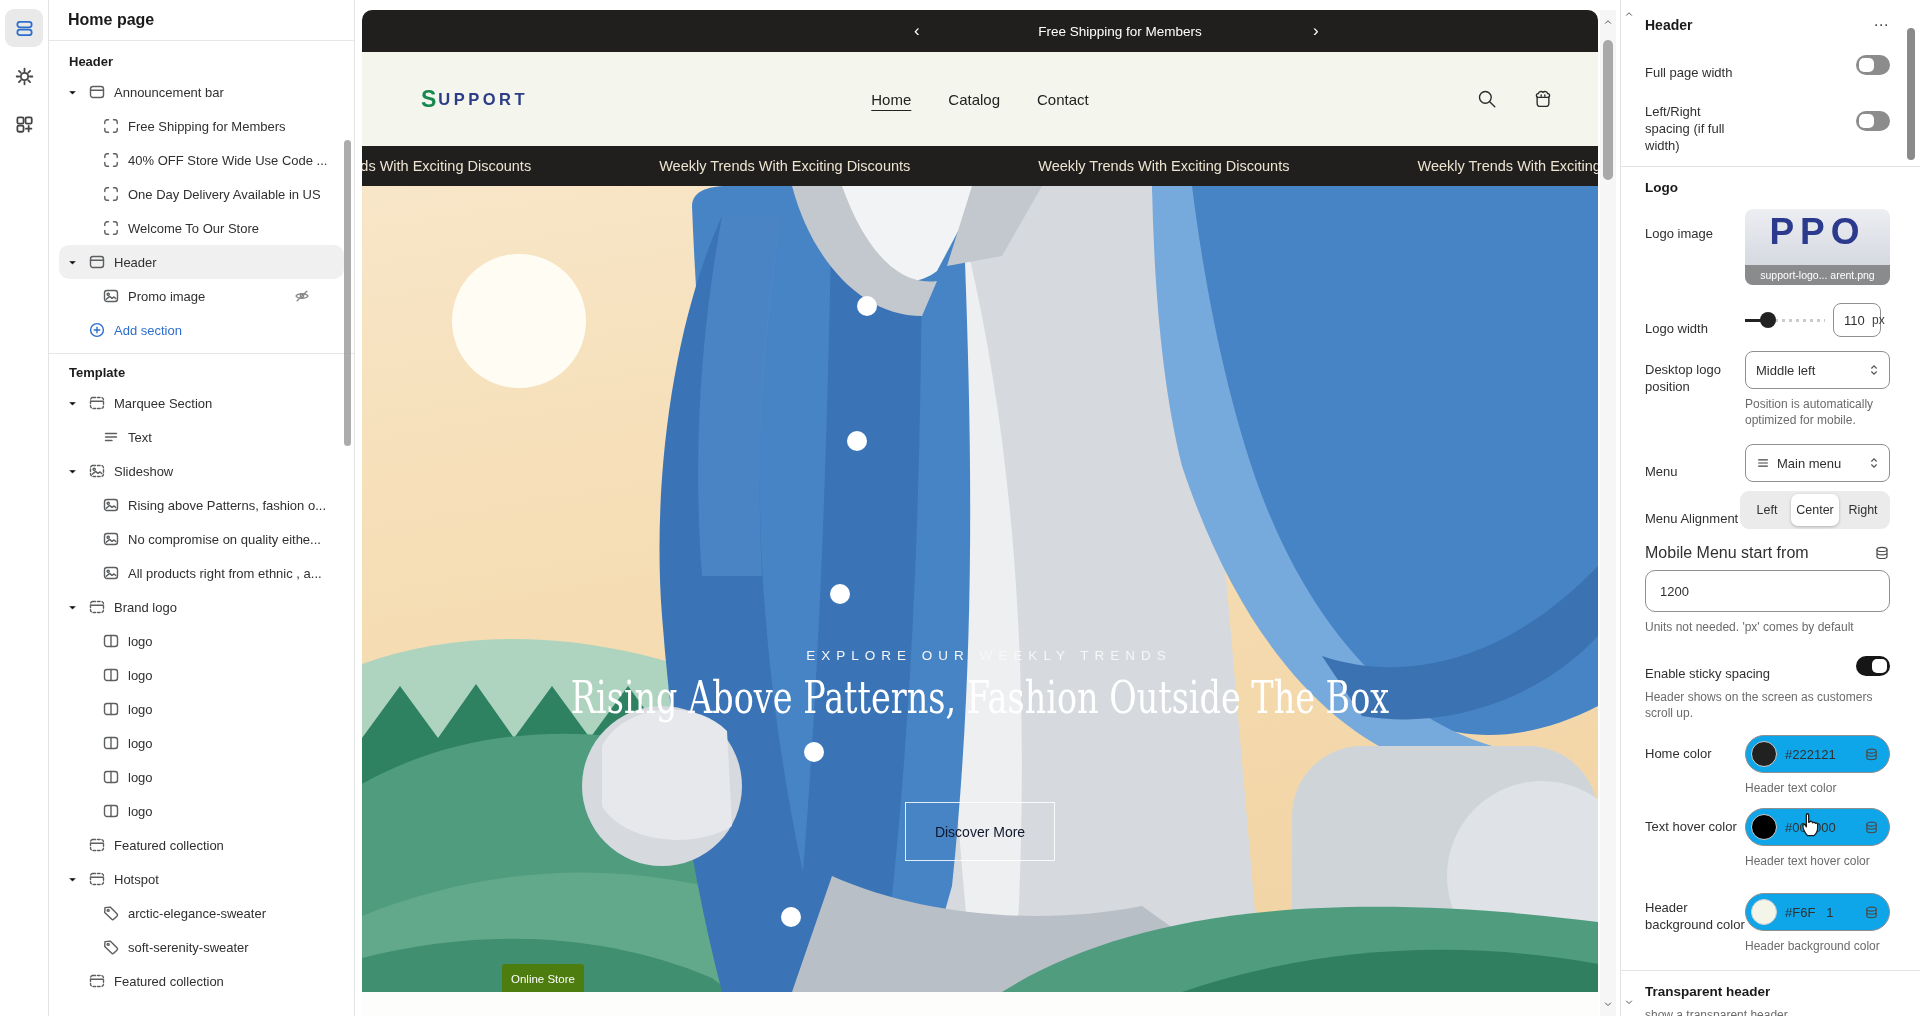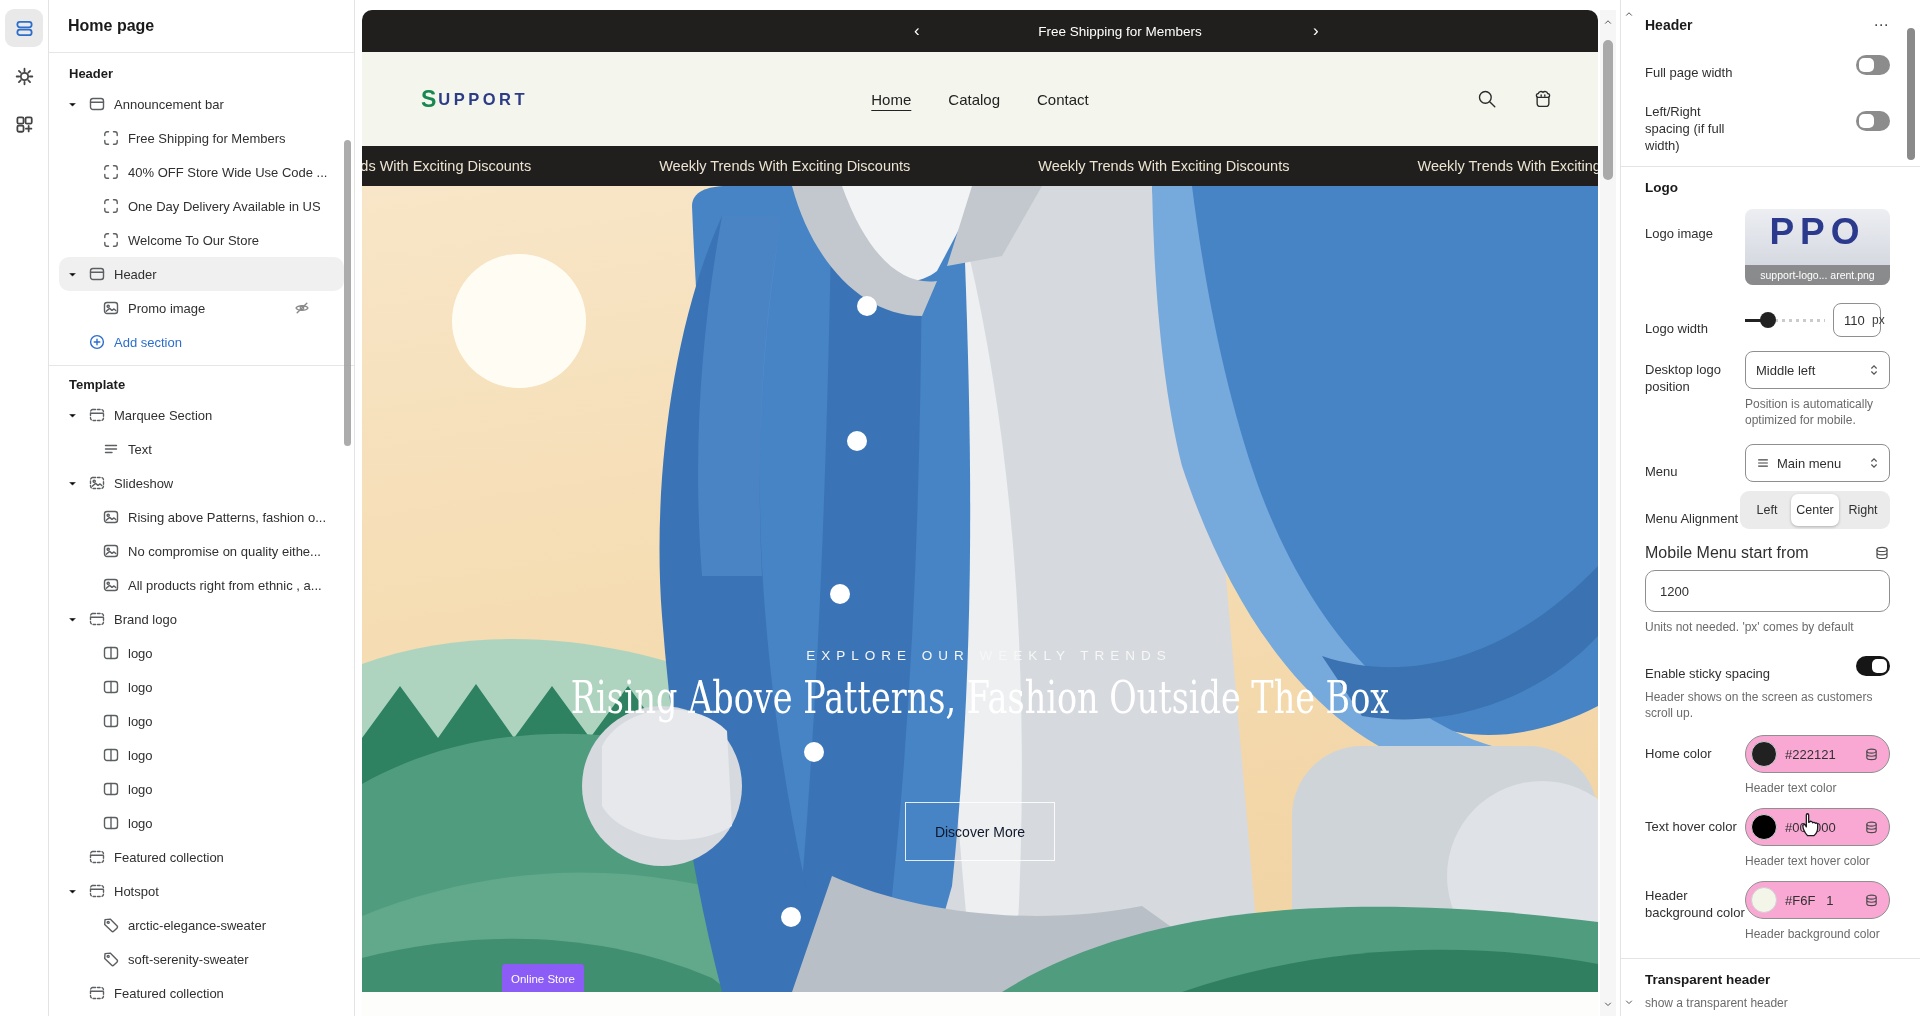--- a/index.html
+++ b/index.html
@@ -15,21 +15,21 @@
     justify-content:center; margin-top:9px; }
   .rail-btn.active { background:#e9e9e9; }
   .rail-btn.active svg { stroke:#2c6ecb; }
   .rail-btn svg { width:19px; height:19px; stroke:#444; fill:none; stroke-width:1.5;
     stroke-linecap:round; stroke-linejoin:round; }
   .rail-btn + .rail-btn { margin-top:10px; }
 
   
   .sidebar { position:absolute; left:49px; top:0; width:306px; height:100%; background:#fff;
     border-right:1px solid #e3e3e3; }
-  .side-title { height:53px; border-bottom:1px solid #e6e6e6; display:flex; align-items:center;
+  .side-title { height:41px; border-bottom:1px solid #e6e6e6; display:flex; align-items:center;
     padding-left:19px; font-size:16px; font-weight:700; color:#1a1a1a; }
   .tree { padding-top:2px; }
   .group { padding:5px 0 6px 0; }
   .group + .group { border-top:1px solid #e6e6e6; }
   .group-label { height:27px; line-height:27px; padding-left:20px; font-size:13px;
     font-weight:700; color:#1c1c1c; }
   .row { height:34px; display:flex; align-items:center; margin:0 10px; border-radius:10px;
     padding-left:8px; font-size:13px; color:#303030; cursor:pointer; }
   .row.selected { background:#f0f0f0; }
   .row .chev-slot { width:22px; display:flex; align-items:center; }
@@ -74,21 +74,21 @@
   .hero svg.art { position:absolute; left:0; top:0; width:100%; height:100%; }
   .eyebrow { position:absolute; left:9px; top:462px; width:100%; text-align:center;
     color:#f7f7f7; font-size:13.5px; letter-spacing:6px; }
   .herotitle { position:absolute; left:0; top:486px; width:100%; text-align:center;
     color:#fff; font-family:"DejaVu Serif","Liberation Serif",serif; font-size:44px;
     font-weight:400; transform:scaleX(.76); }
   .cta { position:absolute; left:543px; top:616px; width:150px; height:59px;
     border:1px solid rgba(255,255,255,.85); color:#0f172a; font-size:14px; display:flex;
     align-items:center; justify-content:center; cursor:pointer; background:transparent; }
   .badge { position:absolute; left:140px; top:778px; height:30px; padding:0 9px;
-    background:#8b5cf6; border-radius:3px; color:#fff; font-size:11.5px; display:flex;
+    background:#4d7c0f; border-radius:3px; color:#fff; font-size:11.5px; display:flex;
     align-items:center; }
   .whitestrip { position:absolute; left:0; top:982px; width:100%; height:24px; background:#fdfdfb; }
 
   
   .pscroll { position:absolute; left:1600px; top:10px; width:16px; height:1006px; background:#f6f6f6; }
   .pscroll .thumb { position:absolute; left:3px; top:30px; width:10px; height:140px;
     background:#a9a9a9; border-radius:5px; }
   .sarrow { position:absolute; left:0; width:16px; height:16px; display:flex; align-items:center;
     justify-content:center; }
   .sarrow svg { width:10px; height:10px; stroke:#555; fill:none; stroke-width:1.6; }
@@ -142,21 +142,21 @@
   .helper { font-size:12px; color:#6b6b6b; line-height:16px; margin-top:7px; }
   .segment { width:150px; height:38px; background:#ebebeb; border-radius:9px; display:flex;
     align-items:center; padding:3px; }
   .segment span { flex:1; height:32px; display:flex; align-items:center; justify-content:center;
     font-size:12.5px; color:#303030; border-radius:7px; cursor:pointer; }
   .segment span.active { background:#fff; box-shadow:0 1px 3px rgba(0,0,0,.25); }
   .fullrow { margin-top:15px; display:flex; justify-content:space-between; align-items:center; }
   .bigin { margin-top:8px; }
   .bigin input { width:100%; height:42px; border:1px solid #8f8f8f; border-radius:10px;
     padding:0 14px; font-size:13px; color:#303030; font-family:inherit; outline:none; }
-  .pill { height:38px; border:1px solid #8f8f8f; border-radius:19px; background:#f9a8d4;
+  .pill { height:38px; border:1px solid #8f8f8f; border-radius:19px; background:#0ea5e9;
     display:flex; align-items:center; padding:0 10px 0 5px; gap:8px; cursor:pointer; }
   .pill .swatch { width:26px; height:26px; border-radius:50%; border:1px solid #cfcfcf; flex:0 0 auto; }
   .pill .hex { font-size:13px; color:#303030; flex:1; white-space:nowrap; }
   .pill svg.db { width:15px; height:15px; stroke:#4a4a4a; fill:none; stroke-width:1.2; }
   .dbsolo { width:16px; height:16px; stroke:#4a4a4a; fill:none; stroke-width:1.2; }
   .ins-scroll-up { position:absolute; right:2px; top:6px; }
   .ins-scroll-dn { position:absolute; right:2px; bottom:6px; }
   .ins-thumb { position:absolute; right:5px; top:28px; width:8px; height:132px;
     background:#8a8a8a; border-radius:4px; }
 
@@ -697,21 +697,21 @@
           <span class="swatch" style="background:#000000"></span>
           <span class="hex">#000000</span>
           <svg class="db">
               <use href="#i-db"></use>
             </svg>
         </div>
         <div class="helper">Header text hover color</div>
       </div>
     </div>
 
-    <div class="irow topalign" style="margin-top:12px">
+    <div class="irow topalign" style="margin-top:24px">
       <span class="ilabel" style="margin-top:6px">Header background color</span>
       <div class="ctrl">
         <div class="pill">
           <span class="swatch" style="background:#f4f5e9"></span>
           <span class="hex"><span>#F6F</span>&nbsp;&nbsp;&nbsp;<span>1</span></span>
           <svg class="db">
               <use href="#i-db"></use>
             </svg>
         </div>
         <div class="helper">Header background color</div>

